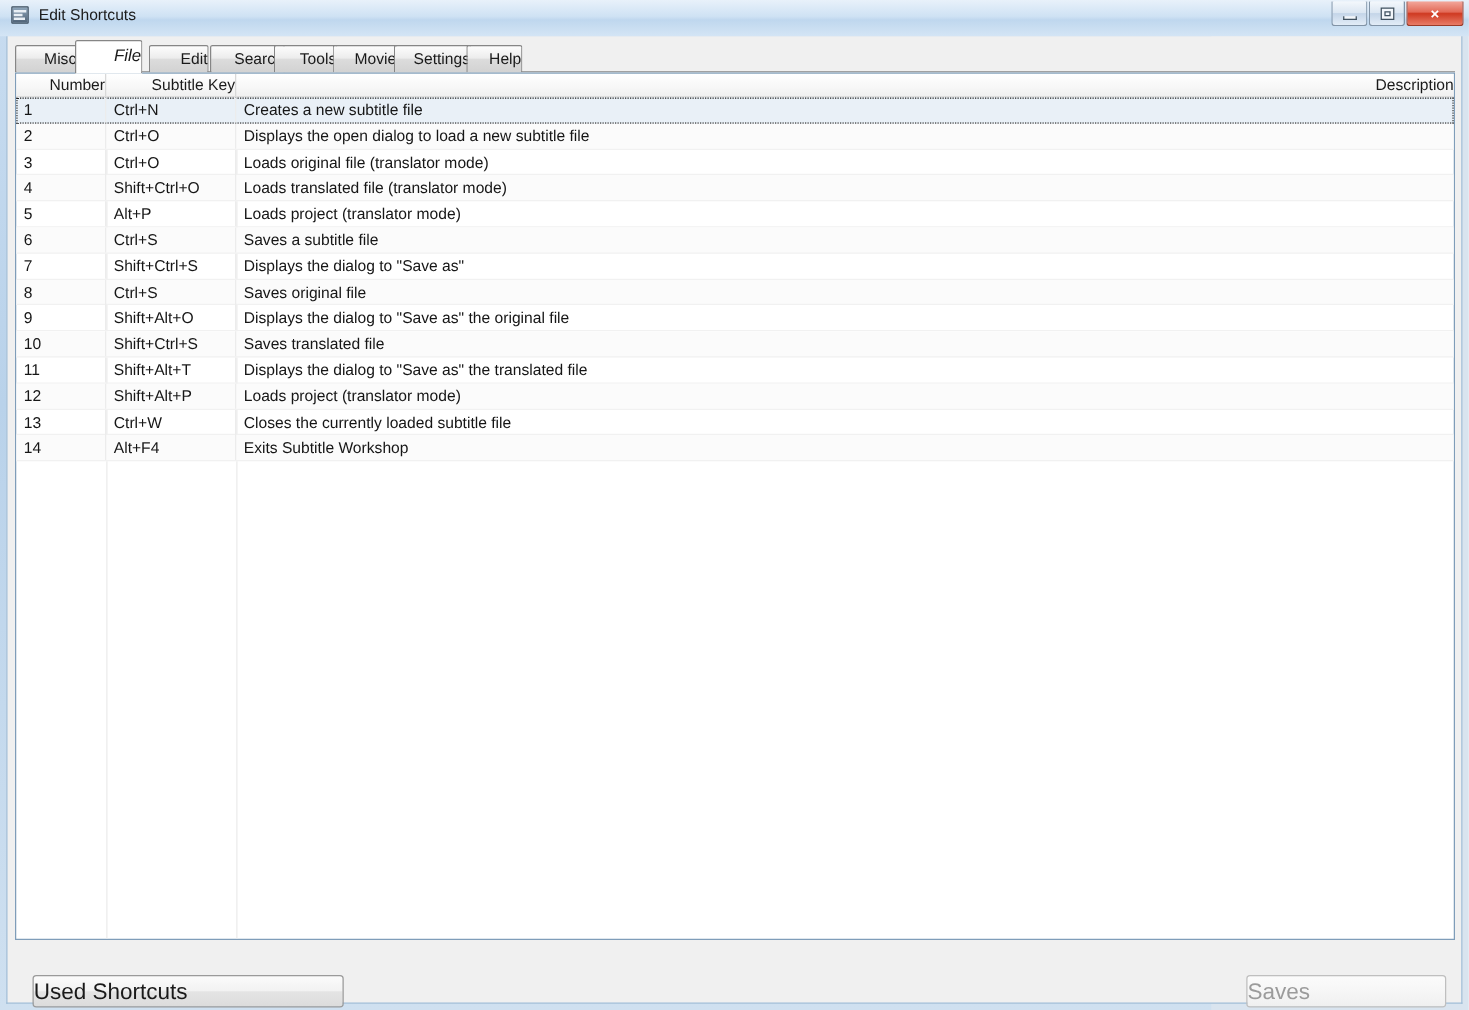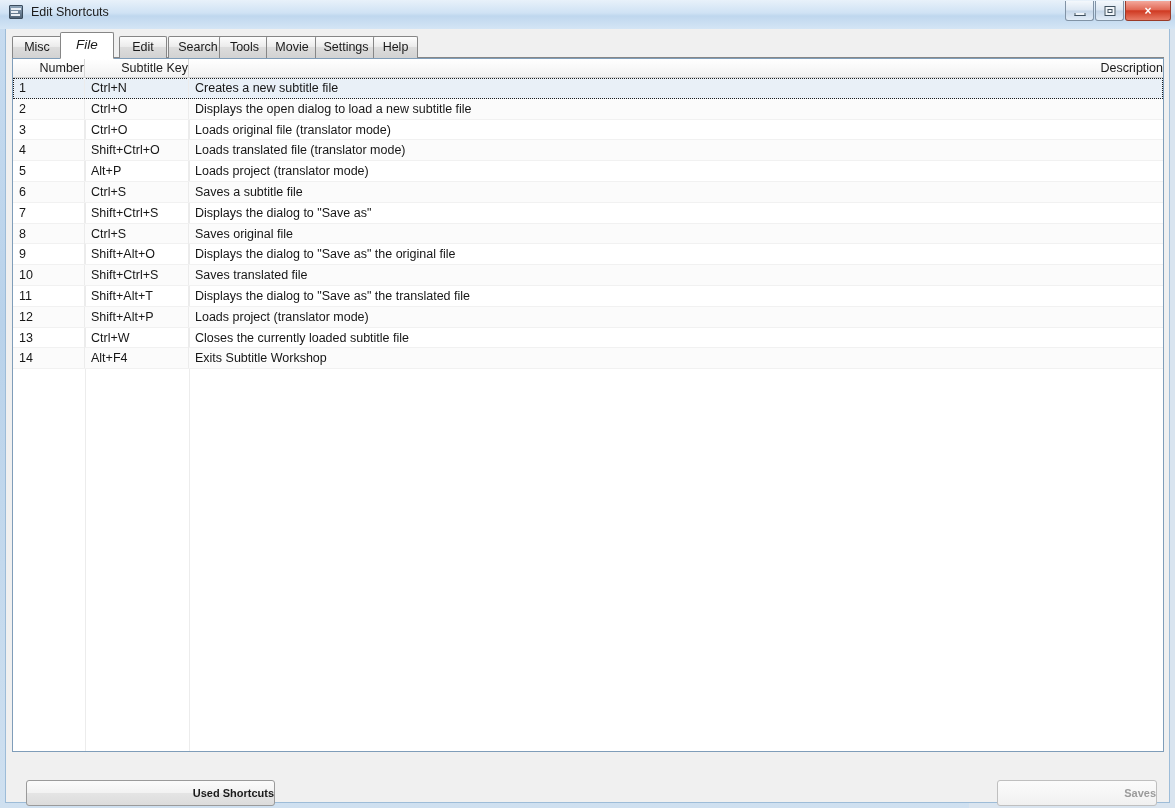--- a/index.html
+++ b/index.html
@@ -159,21 +159,21 @@
     position: absolute;
     top: 4px;
     height: 22px;
     box-sizing: border-box;
     background: linear-gradient(to bottom, #fdfdfd 0%, #ececec 45%, #dcdcdc 50%, #d2d2d2 100%);
     border: 1px solid #868686;
     border-bottom: none;
     border-radius: 2px 2px 0 0;
     font-size: 12.5px;
     color: #1a1a1a;
-    text-align: center;
+    text-align: right;
     line-height: 20px;
     white-space: nowrap;
     cursor: default;
   }
   .tab.active {
     top: 0px;
     height: 27px;
     line-height: 24px;
     background: #ffffff;
     border-bottom: 1px solid #ffffff;
@@ -272,26 +272,25 @@
     left: 6px; top: 729px;
     width: 1152px;
     height: 38px;
   }
   .btn {
     position: absolute;
     box-sizing: border-box;
     border: 1px solid #9a9a9a;
     border-radius: 3px;
     background: linear-gradient(to bottom, #fbfbfb 0%, #f2f2f2 48%, #e4e4e4 52%, #dcdcdc 100%);
-    font-size: 11px;
+    font-size: 18px;
     color: #1a1a1a;
-    text-align: right;
+    text-align: left;
     cursor: default;
     white-space: nowrap;
-    font-weight: bold;
   }
   #btn-used {
     left: 14px; top: 22px;
     width: 249px; height: 26px;
     line-height: 24px;
   }
   #btn-save {
     left: 985px; top: 22px;
     width: 160px; height: 26px;
     line-height: 24px;

